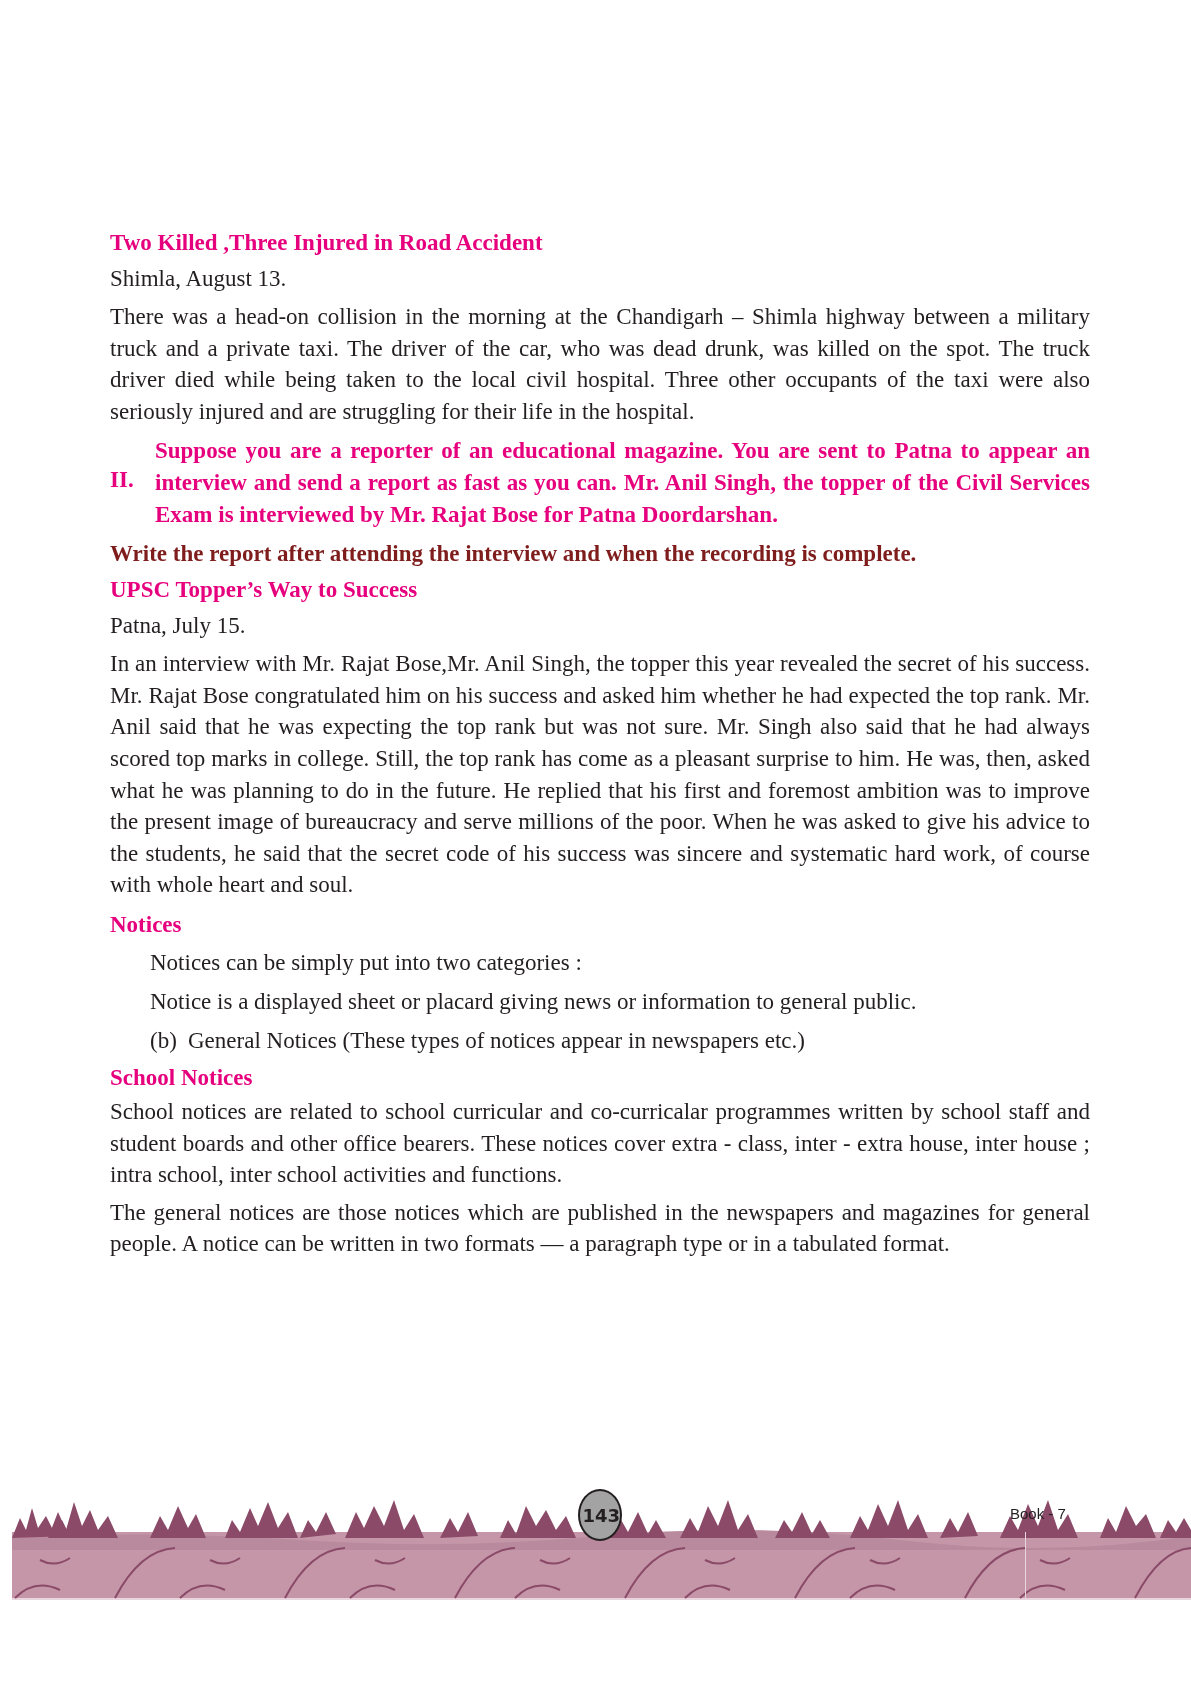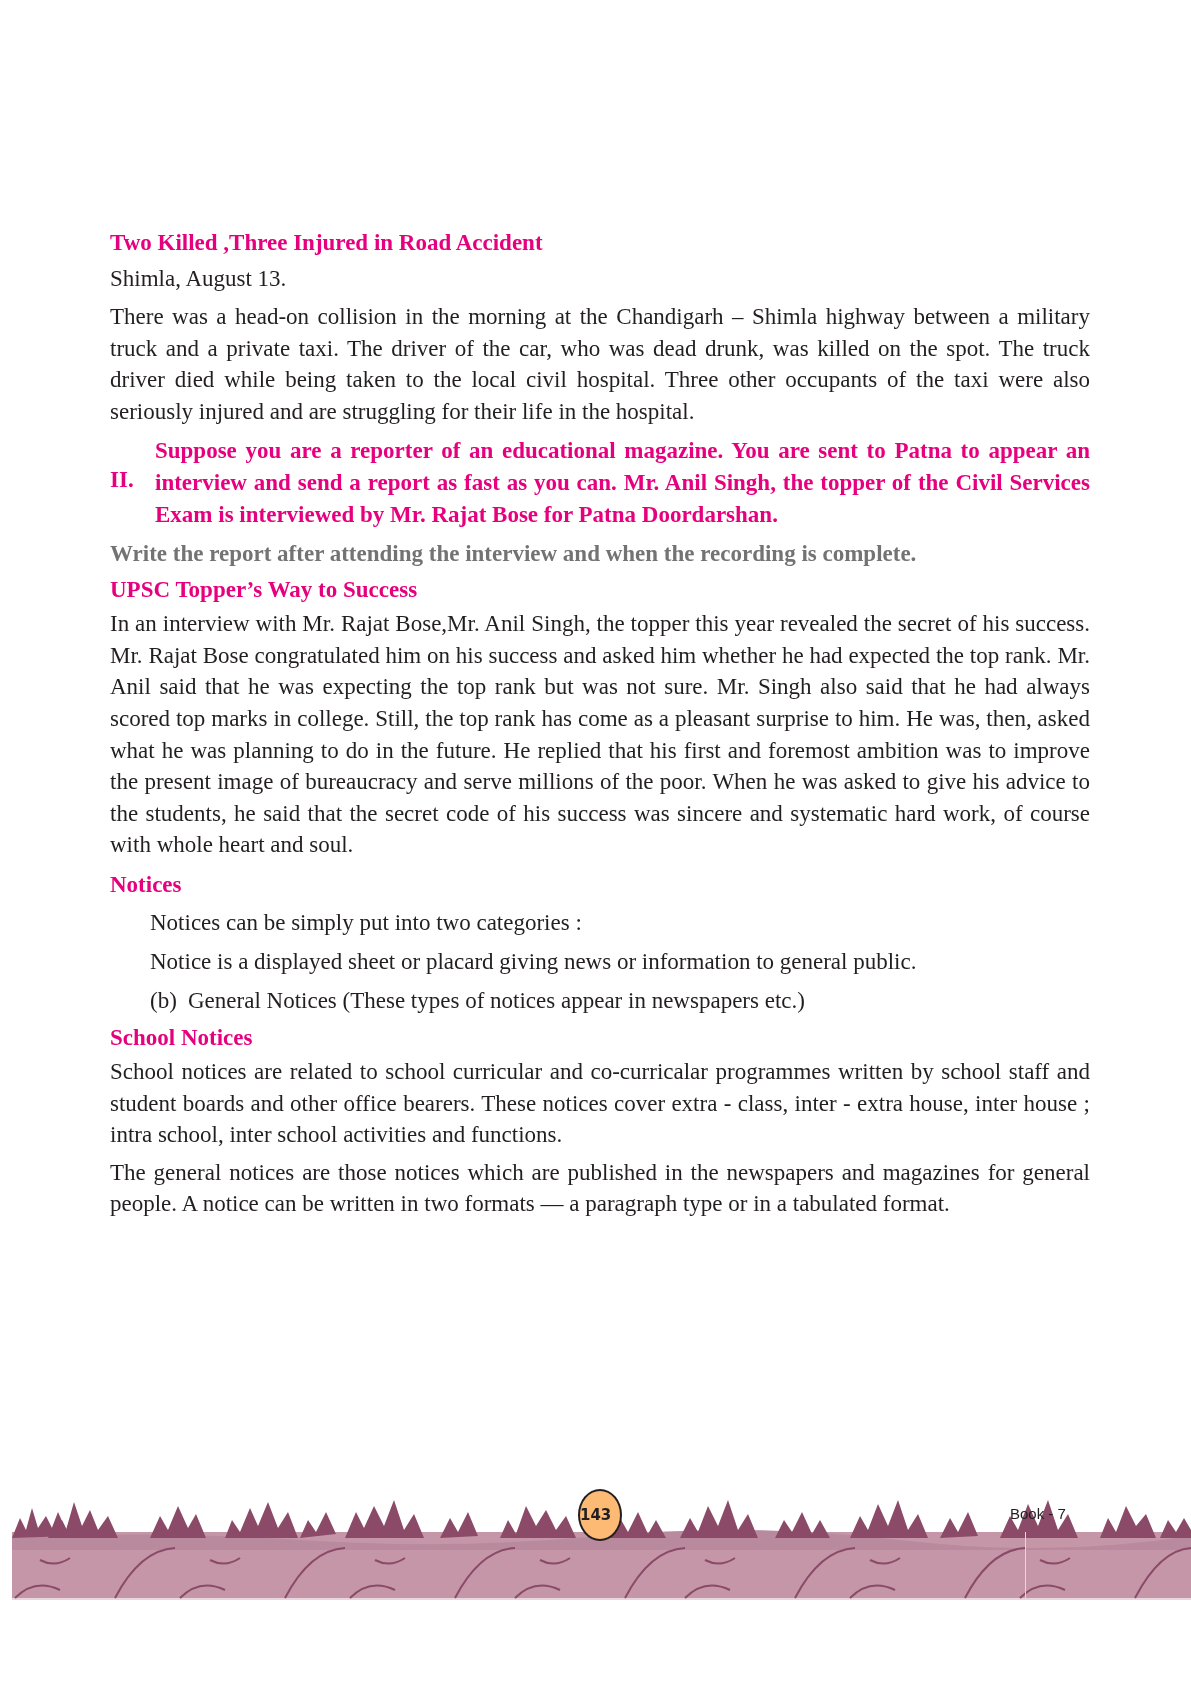--- a/index.html
+++ b/index.html
@@ -9,51 +9,52 @@
   .content { position:absolute; left:110px; top:225px; width:980px; }
   .pink { color:#e6007e; font-weight:bold; }
   .h-center { text-align:left; font-size:23px; line-height:36px; margin:0; }
   .h-left { font-size:23px; line-height:36px; margin:0; }
   .para { font-size:23px; line-height:31.6px; margin:0; text-align:justify; }
   .dateline { font-size:23px; line-height:36px; margin:0 0 4px 0; }
   .gap-s { height:6px; }
   .gap-m { height:8px; }
   .q { position:relative; padding-left:45px; font-size:23px; line-height:31.6px; margin:0; text-align:justify; font-weight:bold; color:#e6007e; }
   .q .num { position:absolute; left:0; top:0;margin-top:29px; }
-  .instr { font-size:23px; line-height:36px; margin:6px 0 0 0; font-weight:bold; color:#737373; }
+  .instr { font-size:23px; line-height:36px; margin:6px 0 0 0; font-weight:bold; color:#7f1d1d; }
   .indent { padding-left:40px; }
   .list-line { font-size:23px; line-height:39px; margin:0; }
   .list-item { font-size:23px; line-height:39px; margin:0; padding-left:40px; }
   .list-item .lbl { display:inline-block; width:38px; }
   .footer { position:absolute; left:0; top:1490px; width:1191px; height:110px; }
   .footer svg { position:absolute; left:0; top:0; }
   .badge { position:absolute; left:578px; top:1489px; width:40px; height:48px;
-           border:2px solid #231f20; border-radius:50%; background:#fdba74;
-           display:flex; align-items:center; justify-content:flex-start;
-           font-family:"DejaVu Sans","Liberation Sans",sans-serif; font-weight:bold; font-size:15px; color:#231f20; }
+           border:2px solid #231f20; border-radius:50%; background:#a3a3a3;
+           display:flex; align-items:center; justify-content:flex-end;
+           font-family:"DejaVu Sans","Liberation Sans",sans-serif; font-weight:bold; font-size:18px; color:#231f20; }
   .booklabel { position:absolute; left:1010px; top:1505px; font-family:"Liberation Sans","DejaVu Sans",sans-serif; font-size:15px; color:#231f20; }
 </style>
 </head>
 <body>
 
 <div class="page">
   <div class="content">
 
     <p class="h-center pink">Two Killed ,Three Injured in Road Accident</p>
     <p class="dateline">Shimla, August 13.</p>
     <p class="para">There was a head-on collision in the morning at the Chandigarh – Shimla highway between a military truck and a private taxi. The driver of the car, who was dead drunk, was killed on the spot. The truck driver died while being taken to the local civil hospital. Three other occupants of the taxi were also seriously injured and are struggling for their life in the hospital.</p>
 
     <div class="gap-m"></div>
     <div class="q">
       <span class="num">II.</span>
       <span>Suppose you are a reporter of an educational magazine. You are sent to Patna to appear  an interview and send a report as fast as you can. Mr. Anil Singh, the topper of the Civil Services Exam is interviewed by Mr. Rajat Bose for Patna Doordarshan.</span>
     </div>
     <p class="instr">Write the report after attending the interview and when the recording is complete.</p>
 
     <p class="h-center pink">UPSC Topper’s Way to Success</p>
+    <p class="dateline">Patna, July 15.</p>
     <p class="para">In an interview with Mr. Rajat Bose,Mr. Anil Singh, the topper this year revealed the secret of his success. Mr. Rajat Bose congratulated him on his success and asked him whether he had expected the top rank. Mr. Anil said that he was expecting the top rank but was not sure. Mr. Singh also said that he had always scored top marks in college. Still, the top rank has come as a pleasant surprise to him. He was, then, asked what he was planning to do in the future. He replied that his first and foremost ambition was to improve the present image of bureaucracy and serve millions of the poor. When he was asked to give his advice to the students, he said that the secret code of his success was sincere and systematic hard work, of course with whole heart and soul.</p>
 
     <div class="gap-s"></div>
     <p class="h-center pink">Notices</p>
     <p class="list-line indent">Notices can be simply put into two categories :</p>
     <p class="list-line indent">Notice is a displayed sheet or placard giving news or information to general public.</p>
     <p class="list-item">
       <span class="lbl">(b)</span><span>General Notices (These types of notices appear in newspapers etc.)</span>
     </p>
 

